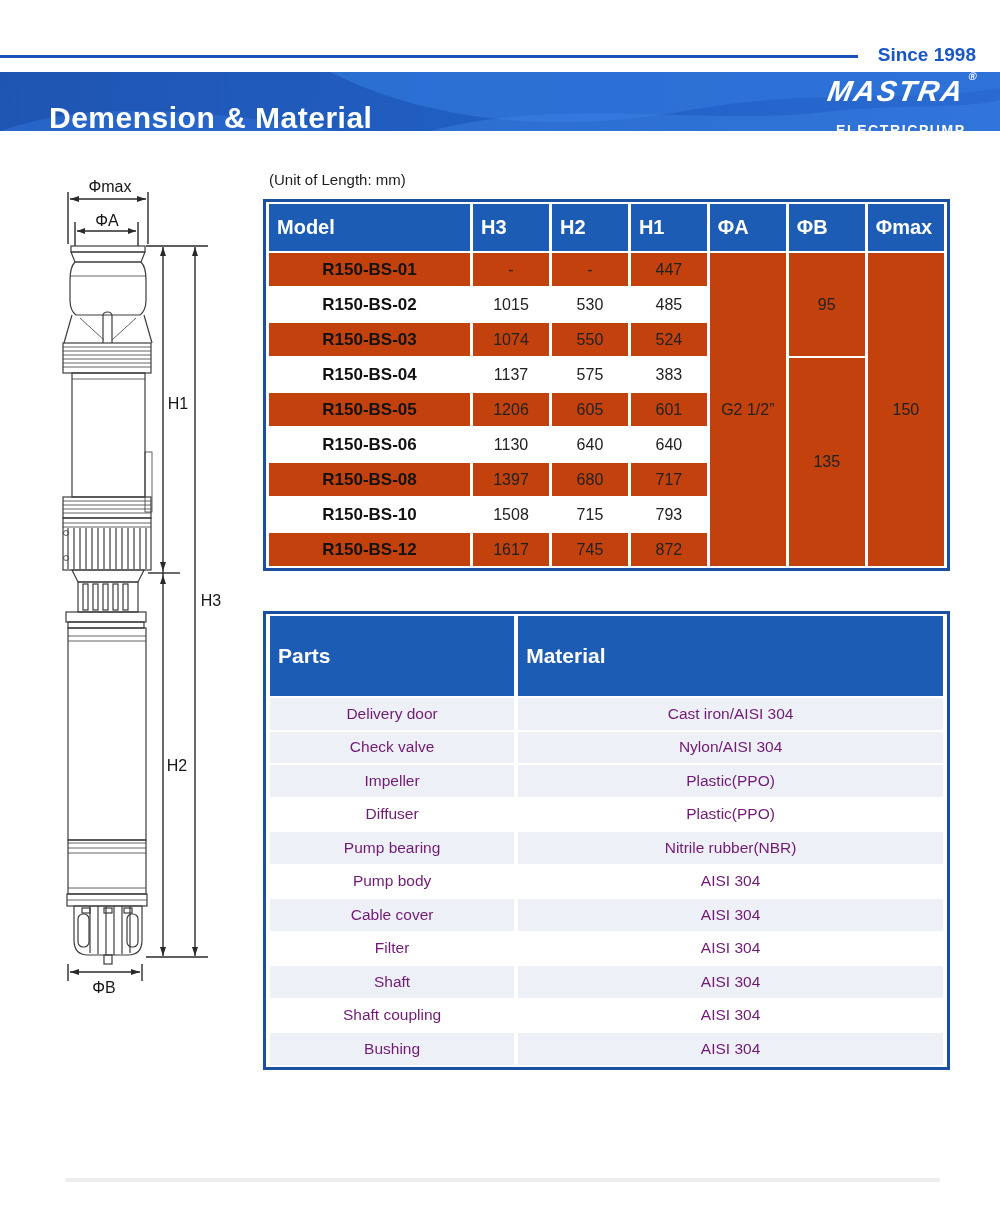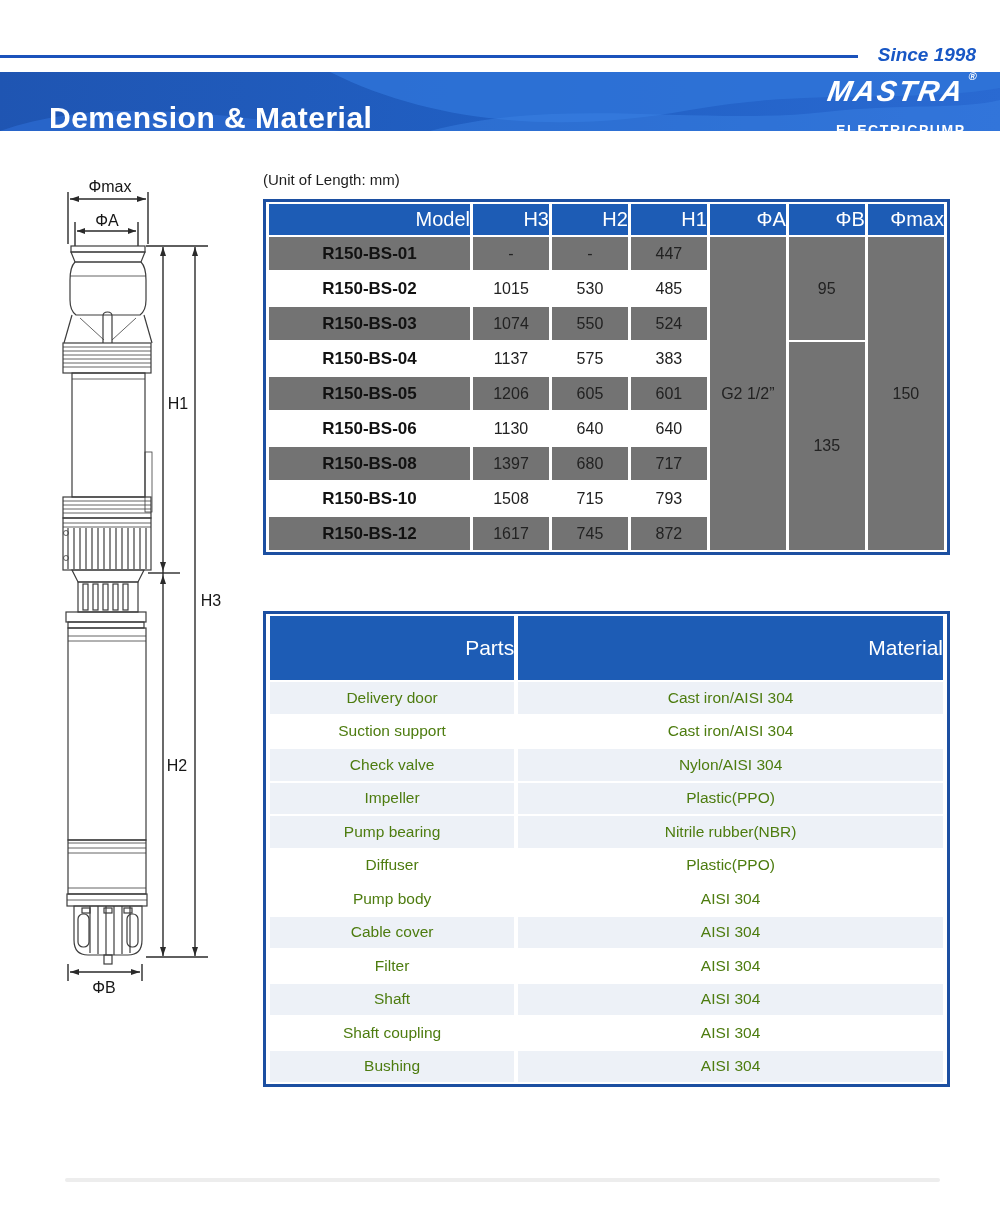--- a/index.html
+++ b/index.html
@@ -1,59 +1,59 @@
 <!DOCTYPE html>
 <html><head>
 <meta charset="utf-8">
 <style>
   html,body{margin:0;padding:0;background:#fff;}
   .page{position:relative;width:1000px;height:1216px;background:#ffffff;overflow:hidden;
         font-family:"Liberation Sans",sans-serif;}
 
   
   .top-rule{position:absolute;left:0;top:55px;width:858px;height:3px;background:#1b52bb;}
-  .since{position:absolute;right:24px;top:44px;font-size:19px;font-weight:bold;font-style:italic;color:#1857c5;}
+  .since{position:absolute;right:24px;top:44px;font-size:19px;font-weight:bold;color:#1857c5;}
 
   
   .banner{position:absolute;left:0;top:72px;width:1000px;height:59px;
           background:linear-gradient(95deg,#1f55b2 0%,#2160c4 55%,#2a6ad2 100%);overflow:hidden;}
   .banner svg.waves{position:absolute;left:0;top:0;width:100%;height:100%;}
   .page-title{position:absolute;left:33px;top:50%;transform:translateY(-50%);margin:16px;
               font-size:30px;font-weight:bold;color:#ffffff;letter-spacing:.5px;z-index:2;}
   .logo{position:absolute;right:26px;top:5px;color:#ffffff;text-align:center;z-index:2;line-height:1;}
   .logo-mark{font-size:29px;font-weight:bold;font-style:italic;letter-spacing:2px;transform:skewX(-10deg);}
   .logo-reg{font-size:11px;font-style:normal;vertical-align:top;position:relative;top:-6px;left:2px;}
   .logo-sub{font-size:14px;font-weight:bold;letter-spacing:1.6px;margin-top:17px;}
 
   
-  .unit-note{position:absolute;left:263px;top:171px;font-size:15px;color:#1d1d1d;}
+  .unit-note{position:absolute;left:269px;top:171px;font-size:15px;color:#1d1d1d;}
 
   
   .pump{position:absolute;left:40px;top:165px;}
   .pump line,.pump path,.pump rect{stroke:#3d3d3d;fill:none;stroke-width:1.2;}
   .pump .thin{stroke-width:0.8;}
   .pump .dim{stroke:#2a2a2a;stroke-width:1.4;}
   .pump polygon{fill:#2a2a2a;stroke:none;}
   .pump text{fill:#161616;font-size:16px;font-family:"Liberation Sans",sans-serif;}
 
   
   .tbl-wrap{position:absolute;left:263px;width:687px;border:3px solid #1c4fa1;background:#ffffff;box-sizing:border-box;}
   .dim-wrap{top:199px;}
   .parts-wrap{top:611px;}
   table{width:100%;border-collapse:separate;table-layout:fixed;}
   #dim-table{border-spacing:3px 2px;}
   #parts-table{border-spacing:4px 2px;}
-  th{background:#1d5cb5;color:#ffffff;font-weight:normal;padding:0;text-align:right;}
+  th{background:#1d5cb5;color:#ffffff;font-weight:bold;padding:8px;text-align:left;}
   #dim-table th{font-size:20px;height:31px;}
   #parts-table th{font-size:21px;height:64px;}
   td{text-align:center;padding:0;background:#ffffff;}
   #dim-table td{font-size:16px;height:33px;color:#222222;}
   #dim-table td.model{font-weight:bold;font-size:17px;color:#121212;}
-  #parts-table td{font-size:15.5px;height:31.5px;color:#4d7c0f;}
-  td.lt{background:#737373;}
+  #parts-table td{font-size:15.5px;height:31.5px;color:#701a75;}
+  td.lt{background:#c2410c;}
   td.plt{background:#edf1f7;}
 
   
   .footer-rule{position:absolute;left:65px;top:1178px;width:875px;height:4px;background:#ededed;border-radius:2px;}
 </style>
 </head>
 <body>
 
 <div class="page">
 
@@ -307,38 +307,34 @@
             <th>Parts</th>
             <th>Material</th>
           </tr>
         </thead>
         <tbody>
           <tr>
             <td class="plt">Delivery door</td>
             <td class="plt">Cast iron/AISI 304</td>
           </tr>
           <tr>
-            <td>Suction support</td>
-            <td>Cast iron/AISI 304</td>
-          </tr>
-          <tr>
             <td class="plt">Check valve</td>
             <td class="plt">Nylon/AISI 304</td>
           </tr>
           <tr>
             <td class="plt">Impeller</td>
             <td class="plt">Plastic(PPO)</td>
           </tr>
           <tr>
+            <td>Diffuser</td>
+            <td>Plastic(PPO)</td>
+          </tr>
+          <tr>
             <td class="plt">Pump bearing</td>
             <td class="plt">Nitrile rubber(NBR)</td>
-          </tr>
-          <tr>
-            <td>Diffuser</td>
-            <td>Plastic(PPO)</td>
           </tr>
           <tr>
             <td>Pump body</td>
             <td>AISI 304</td>
           </tr>
           <tr>
             <td class="plt">Cable cover</td>
             <td class="plt">AISI 304</td>
           </tr>
           <tr>

